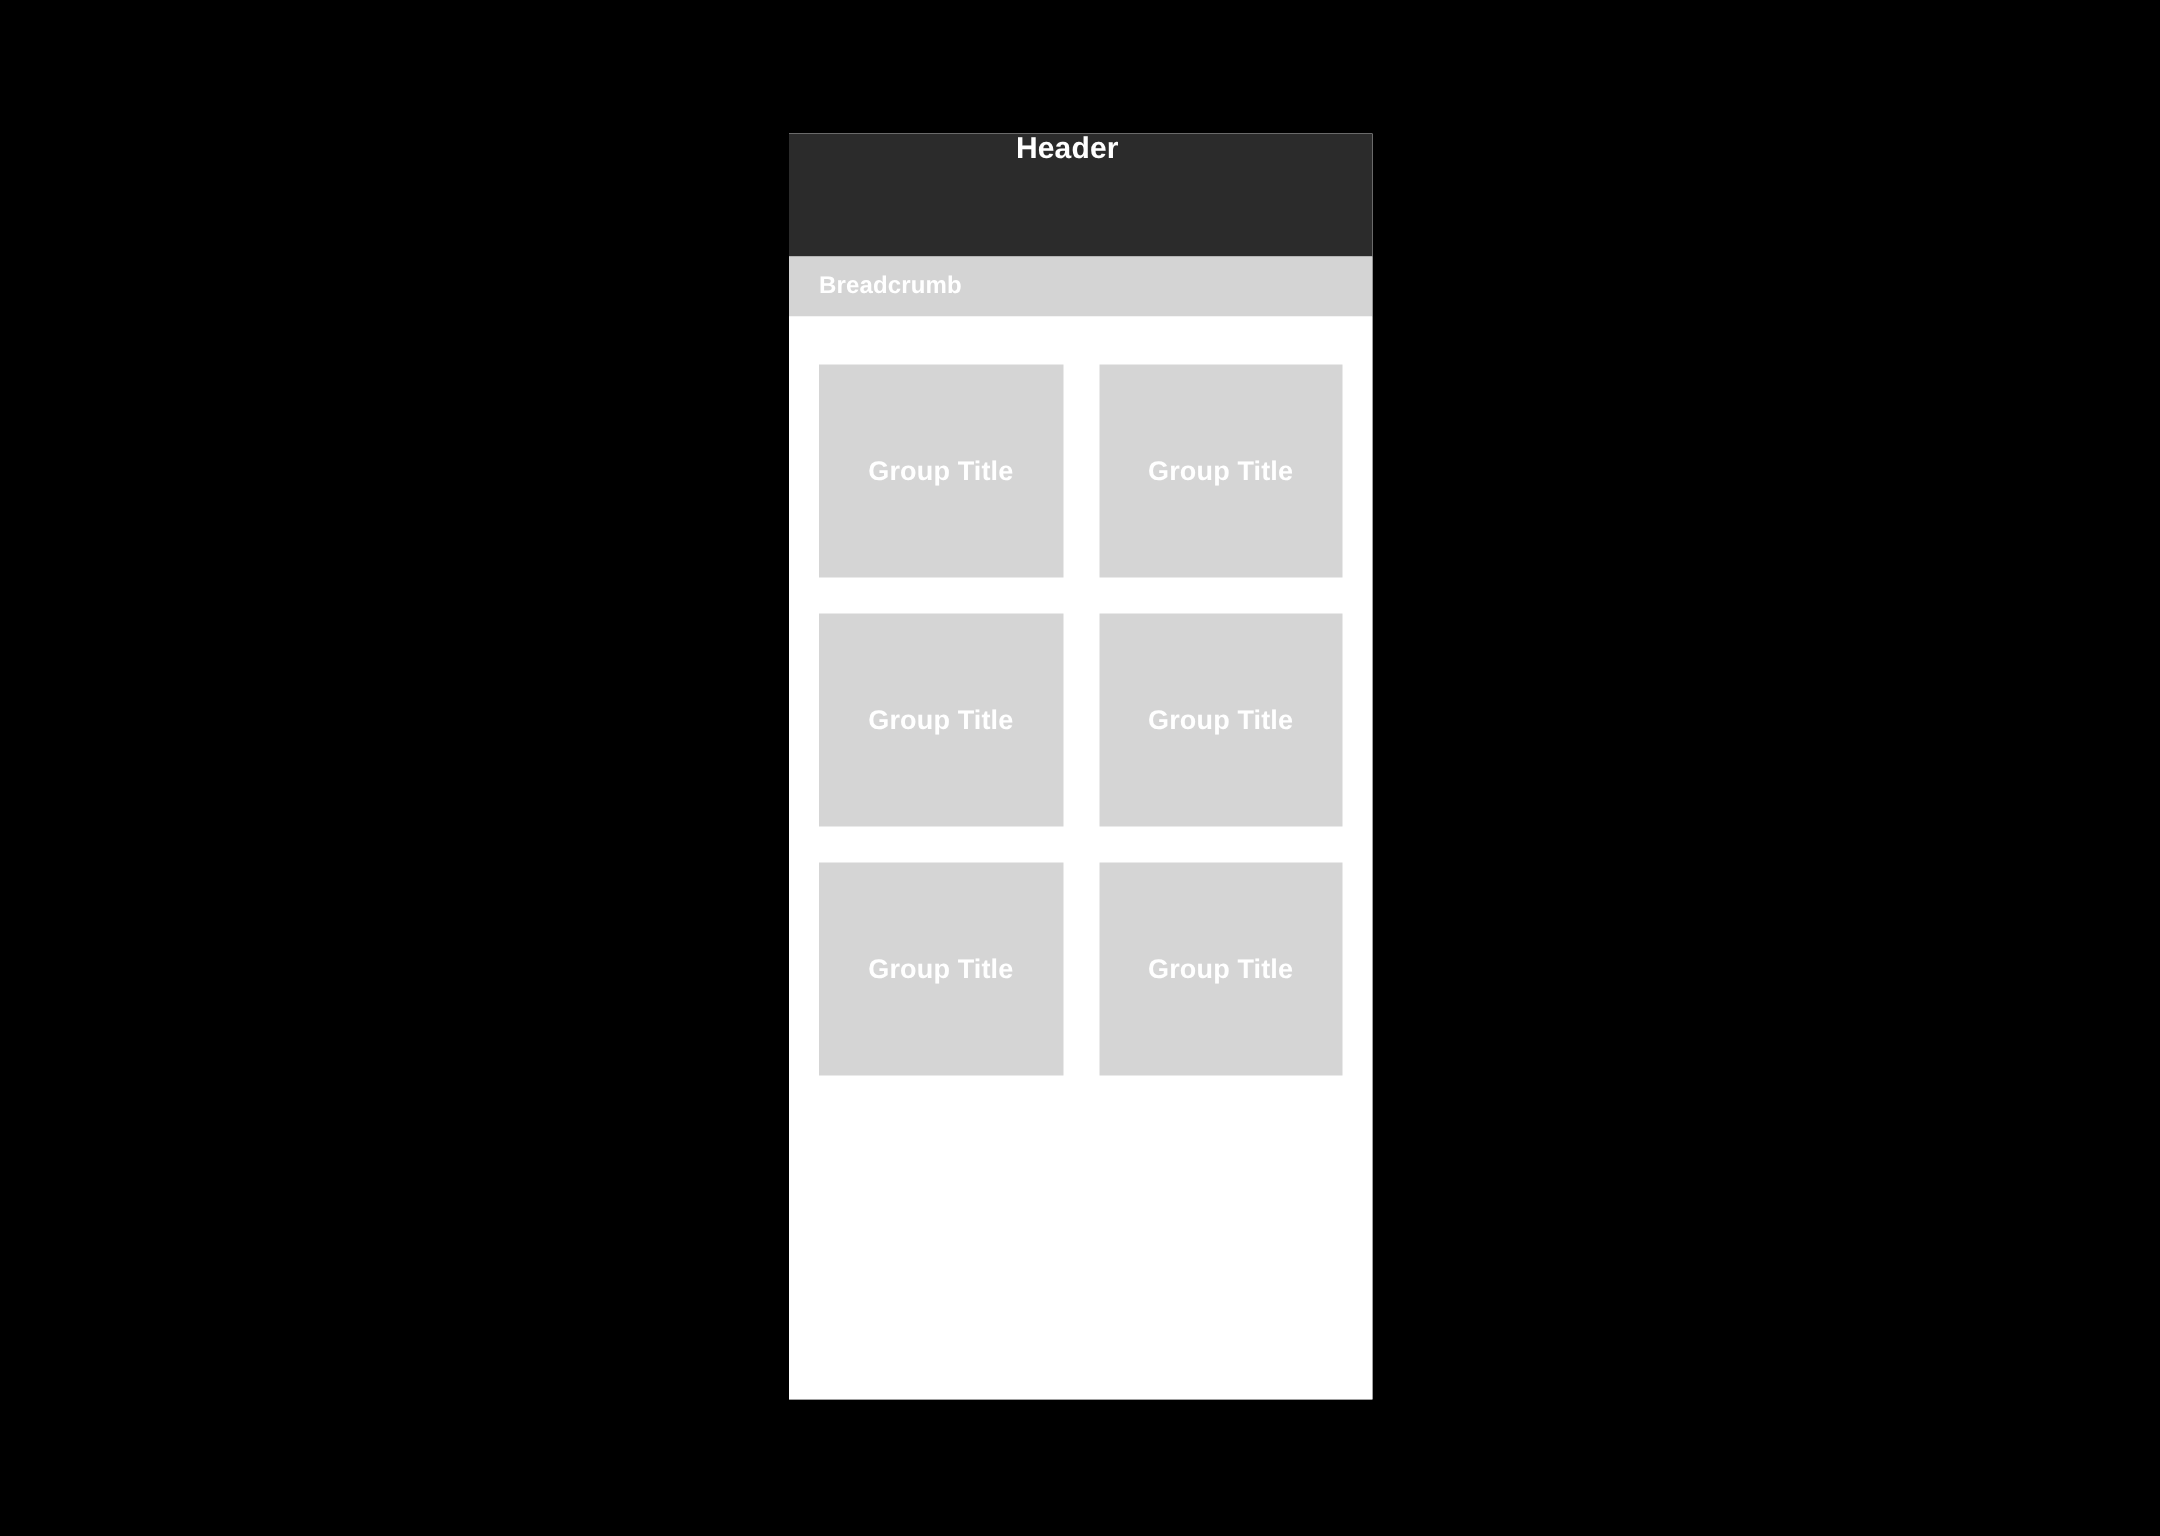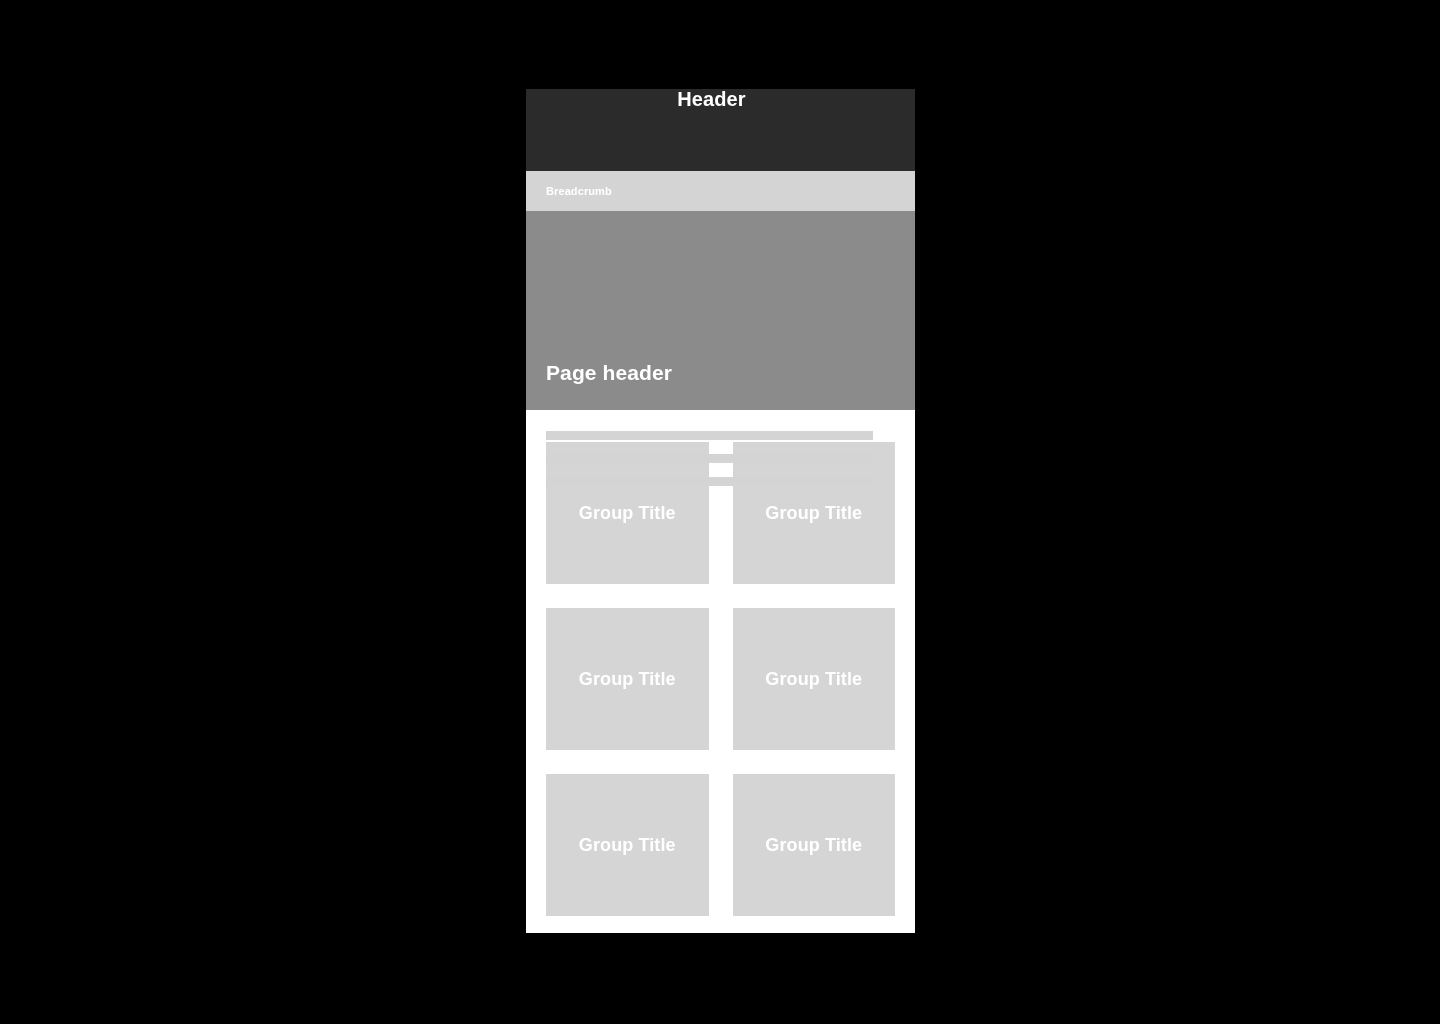--- a/index.html
+++ b/index.html
@@ -54,21 +54,21 @@
     height: 40px;
     background: #d4d4d4;
     display: flex;
     align-items: center;
     box-sizing: border-box;
     padding-left: 20px;
     flex: 0 0 auto;
   }
   .breadcrumb-text {
     color: #ffffff;
-    font-size: 11px;
+    font-size: 16px;
     font-weight: bold;
     letter-spacing: 0.1px;
     line-height: 1;
   }
 
   
   .page-header-block {
     height: 199px;
     background: #8b8b8b;
     box-sizing: border-box;
@@ -138,28 +138,20 @@
 <div id="device-frame">
 
   <div class="app-header">
     <div class="app-header-title">Header</div>
   </div>
 
   <div class="breadcrumb-bar">
     <span class="breadcrumb-text">Breadcrumb</span>
   </div>
 
-  <div class="page-header-block">
-    <div class="page-header-title">Page header</div>
-    <div class="placeholder-bars">
-      <div class="placeholder-bar"></div>
-      <div class="placeholder-bar"></div>
-      <div class="placeholder-bar"></div>
-    </div>
-  </div>
 
   <div class="content-area">
     <div class="card-grid">
       <div class="group-card">
         <span class="group-card-title">Group Title</span>
       </div>
       <div class="group-card">
         <span class="group-card-title">Group Title</span>
       </div>
       <div class="group-card">

